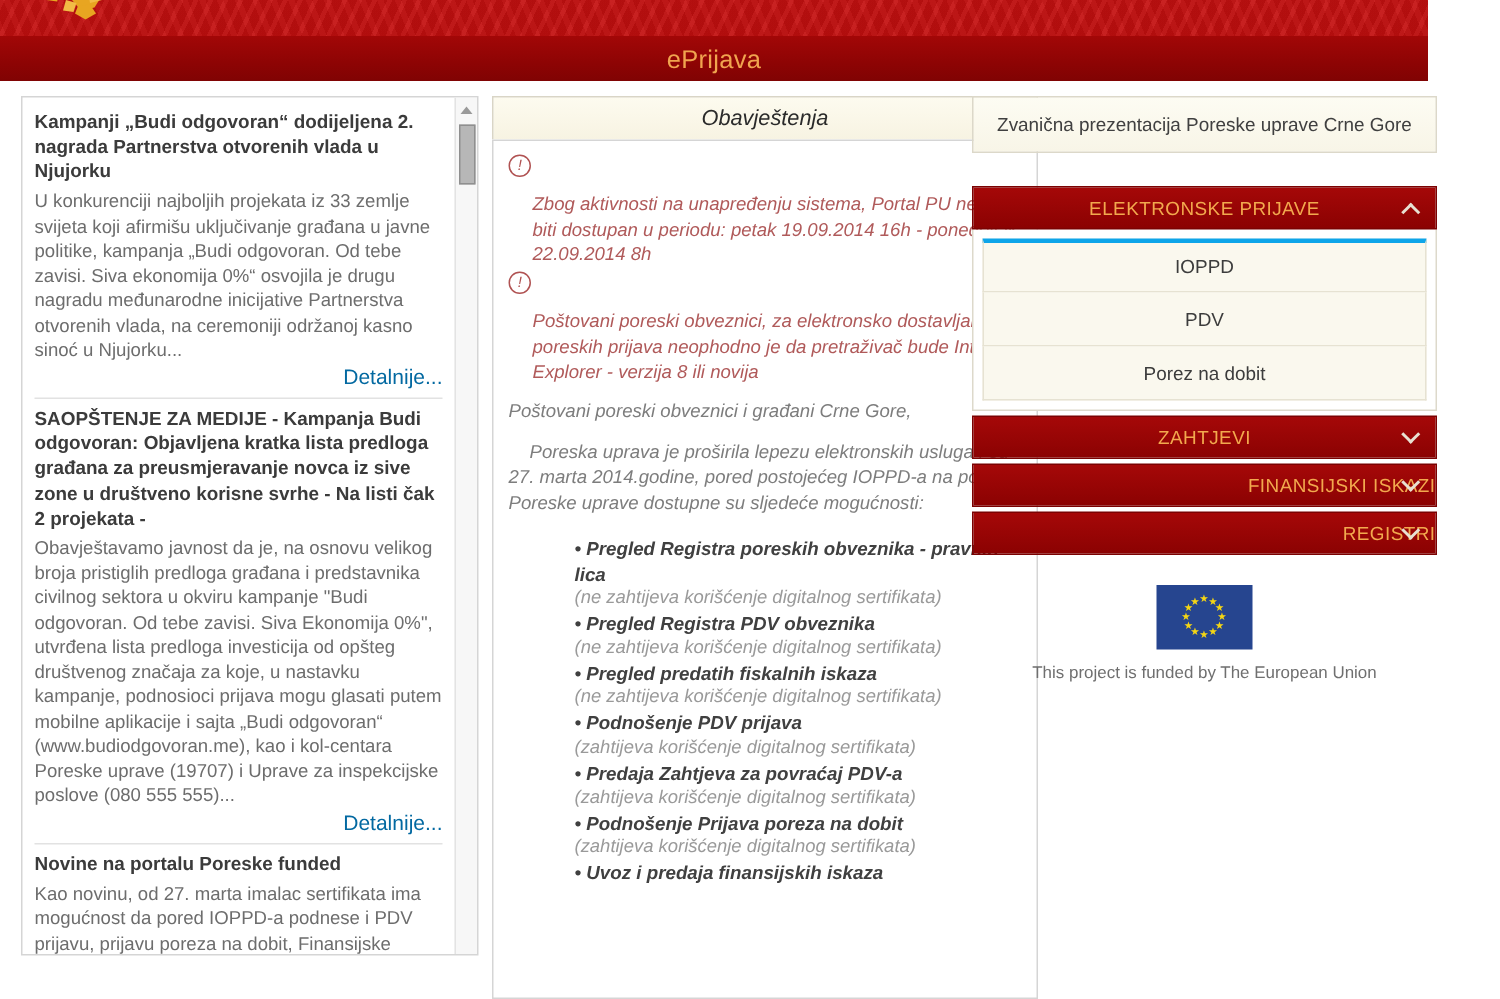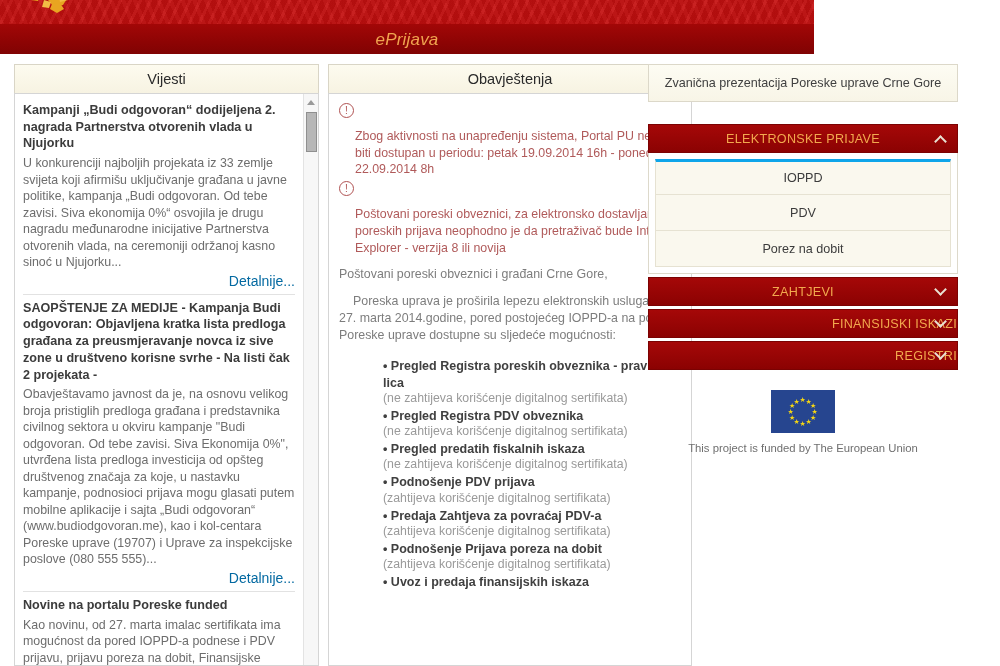--- a/index.html
+++ b/index.html
@@ -7,25 +7,24 @@
     margin: 0; padding: 0;
     width: 1000px; height: 666px;
     background: #ffffff;
     font-family: "Liberation Sans", sans-serif;
     overflow: hidden;
   }
 
   
   .header {
     position: relative;
-    width: 814px;
+    width: 952px;
     height: 56px;
     background: #c00d0d;
     overflow: hidden;
-    font-style: italic;
   }
   .header-banner {
     position: absolute;
     top: 0; left: 0; right: 0;
     height: 24px;
     background:
       repeating-linear-gradient(115deg, rgba(255,255,255,0.045) 0px, rgba(255,255,255,0.045) 3px, rgba(0,0,0,0.05) 3px, rgba(0,0,0,0.05) 9px),
       repeating-linear-gradient(68deg, rgba(255,255,255,0.03) 0px, rgba(255,255,255,0.03) 4px, rgba(0,0,0,0.04) 4px, rgba(0,0,0,0.04) 11px),
       linear-gradient(180deg, #c51111 0%, #c20f0f 100%);
   }
@@ -59,21 +58,21 @@
   .page {
     position: relative;
     width: 1000px;
     height: 610px;
     background: #fff;
     padding: 8px 0 0 0;
   }
 
   .col { position: absolute; top: 8px; }
   .col-news  { left: 14px;  width: 305px; }
-  .col-notif { left: 328px; width: 364px; }
+  .col-notif { left: 328px; width: 364px; font-style: italic; }
   .col-side  { left: 648px; width: 310px; }
 
   .panel-head {
     height: 29px;
     background: linear-gradient(180deg, #fdfbef 0%, #f7f3e2 100%);
     border: 1px solid #d9d5c6;
     border-bottom: none;
     display: flex;
     align-items: center;
     justify-content: center;
@@ -288,21 +287,20 @@
 
   <div class="title-bar">
     <span class="app-title">ePrijava</span>
   </div>
   <div class="header-rule"></div>
 </div>
 
 <div class="page">
 
   <div class="col col-news">
-    <div class="panel-head">Vijesti</div>
     <div class="panel-body">
 
       <div class="news-scroll">
 
         <div class="news-item">
           <div class="news-title">Kampanji „Budi odgovoran“ dodijeljena 2. nagrada Partnerstva otvorenih vlada u Njujorku</div>
           <div class="news-body">U konkurenciji najboljih projekata iz 33 zemlje svijeta koji afirmišu uključivanje građana u javne politike, kampanja „Budi odgovoran. Od tebe zavisi. Siva ekonomija 0%“ osvojila je drugu nagradu međunarodne inicijative Partnerstva otvorenih vlada, na ceremoniji održanoj kasno sinoć u Njujorku...</div>
           <div class="news-more">
             <a>Detalnije...</a>
           </div>

